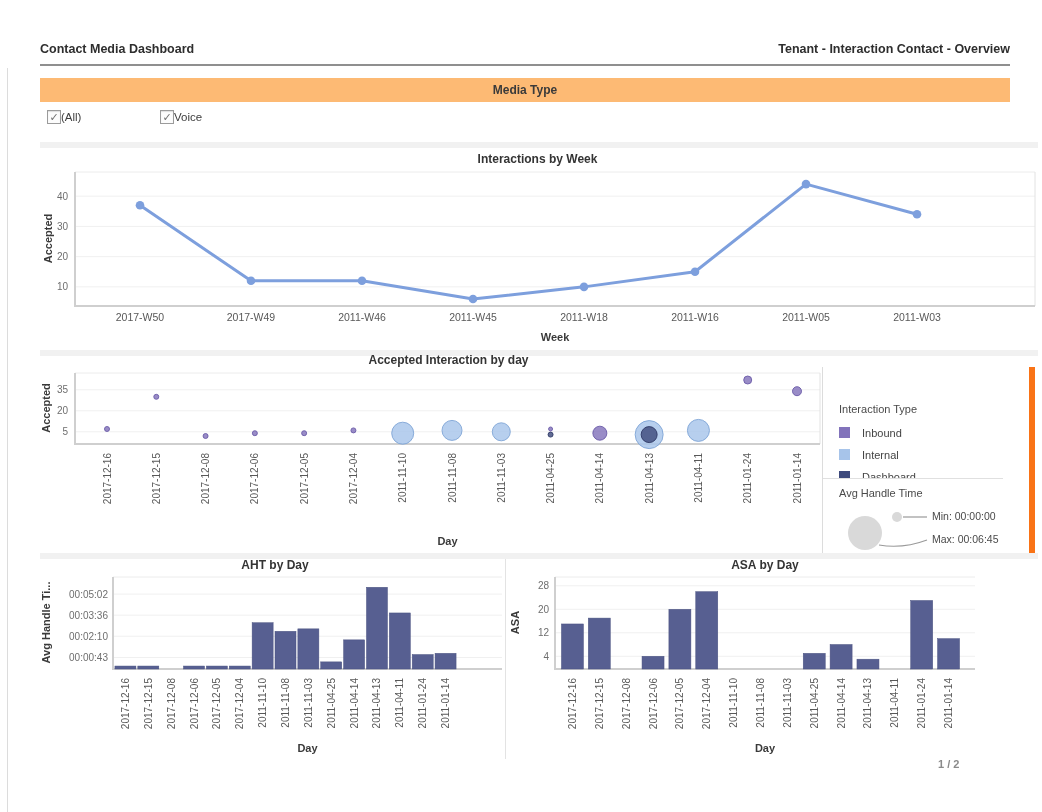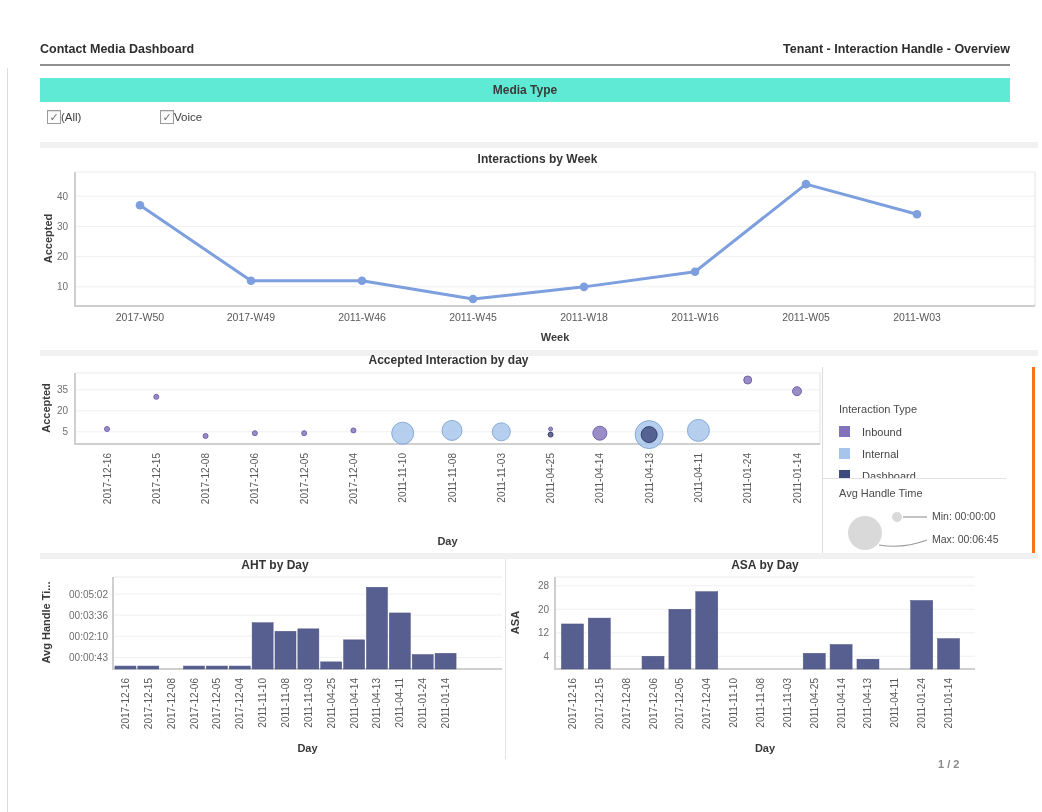--- a/index.html
+++ b/index.html
@@ -2,58 +2,58 @@
 <html><head>
 <meta charset="utf-8">
 <style>
   html,body{margin:0;padding:0;background:#fff;}
   .page{position:relative;width:1042px;height:812px;background:#ffffff;overflow:hidden;
         font-family:"Liberation Sans",sans-serif;color:#333;}
   .edge-line{position:absolute;left:7px;top:68px;width:1px;height:744px;background:#dcdcdc;}
   .page-title{position:absolute;left:40px;top:42px;font-size:12.5px;font-weight:bold;color:#2e2e2e;}
   .breadcrumb{position:absolute;right:32px;top:42px;font-size:12.5px;font-weight:bold;color:#2e2e2e;}
   .header-divider{position:absolute;left:40px;top:64px;width:970px;height:2px;background:#8f8f8f;}
-  .media-bar{position:absolute;left:40px;top:78px;width:970px;height:24px;background:#5eead4;
+  .media-bar{position:absolute;left:40px;top:78px;width:970px;height:24px;background:#fdba74;
              text-align:center;font-size:12px;font-weight:bold;color:#3a3a3a;line-height:24px;}
   .filter-row{position:absolute;left:47px;top:110px;height:20px;}
   .chk{position:absolute;top:0;display:flex;align-items:center;cursor:pointer;}
   .chk .box{width:12px;height:12px;border:1px solid #9b9b9b;background:#fcfcfc;
             box-shadow:inset 0 1px 1px rgba(0,0,0,.12);display:inline-flex;align-items:center;justify-content:center;
             font-size:11px;line-height:11px;color:#6f6f6f;}
   .chk .lbl{margin-left:0;font-size:11.5px;color:#3d3d3d;}
   .band{position:absolute;left:40px;width:998px;height:6px;background:#f1f1f1;}
   .chart-title{position:absolute;text-align:center;font-size:12px;font-weight:bold;color:#343434;}
   .chart-svg{position:absolute;}
   svg text{font-family:"Liberation Sans",sans-serif;}
   .tick{font-size:10px;fill:#6e6e6e;}
   .xtick{font-size:10.5px;fill:#585858;}
   .rot{font-size:10px;fill:#585858;}
   .axlabel{font-size:11px;font-weight:bold;fill:#3a3a3a;}
   .legend-box{position:absolute;left:822px;top:367px;width:213px;height:186px;
-              border-left:1px solid #dcdcdc;border-right:3px solid #f97316;box-sizing:border-box;
+              border-left:1px solid #dcdcdc;border-right:6px solid #f97316;box-sizing:border-box;
               padding:0 12px 0 16px;font-size:11px;color:#444;}
   .legend-type-title{margin-top:36px;color:#4a4a4a;}
   .legend-items{margin-top:11px;height:52px;overflow:hidden;}
-  .legend-item{display:flex;align-items:flex-start;height:13px;margin-bottom:9px;cursor:pointer;}
+  .legend-item{display:flex;align-items:center;height:13px;margin-bottom:9px;cursor:pointer;}
   .swatch{width:11px;height:11px;margin-right:12px;flex:0 0 11px;}
   .legend-divider{border-top:1px solid #e0e0e0;margin:0 14px 0 -16px;padding-left:16px;}
   .legend-size-title{margin-top:8px;color:#4a4a4a;}
   .size-svg{margin-top:4px;}
   .size-label{font-size:10.5px;fill:#4a4a4a;}
   .bottom-divider{position:absolute;left:505px;top:559px;width:1px;height:200px;background:#e3e3e3;}
   .page-indicator{position:absolute;left:938px;top:758px;font-size:11px;font-weight:bold;color:#8a8a8a;}
 </style>
 </head>
 <body>
 
 <div class="page">
   <div class="edge-line"></div>
 
   <div class="page-title">Contact Media Dashboard</div>
-  <div class="breadcrumb">Tenant  -  Interaction Handle  -  Overview</div>
+  <div class="breadcrumb">Tenant  -  Interaction Contact  -  Overview</div>
   <div class="header-divider"></div>
 
   <div class="media-bar">Media Type</div>
 
   <div class="filter-row">
     <span class="chk" style="left:0px;">
       <span class="box">✓</span>
       <span class="lbl">(All)</span>
     </span>
     <span class="chk" style="left:113px;">

